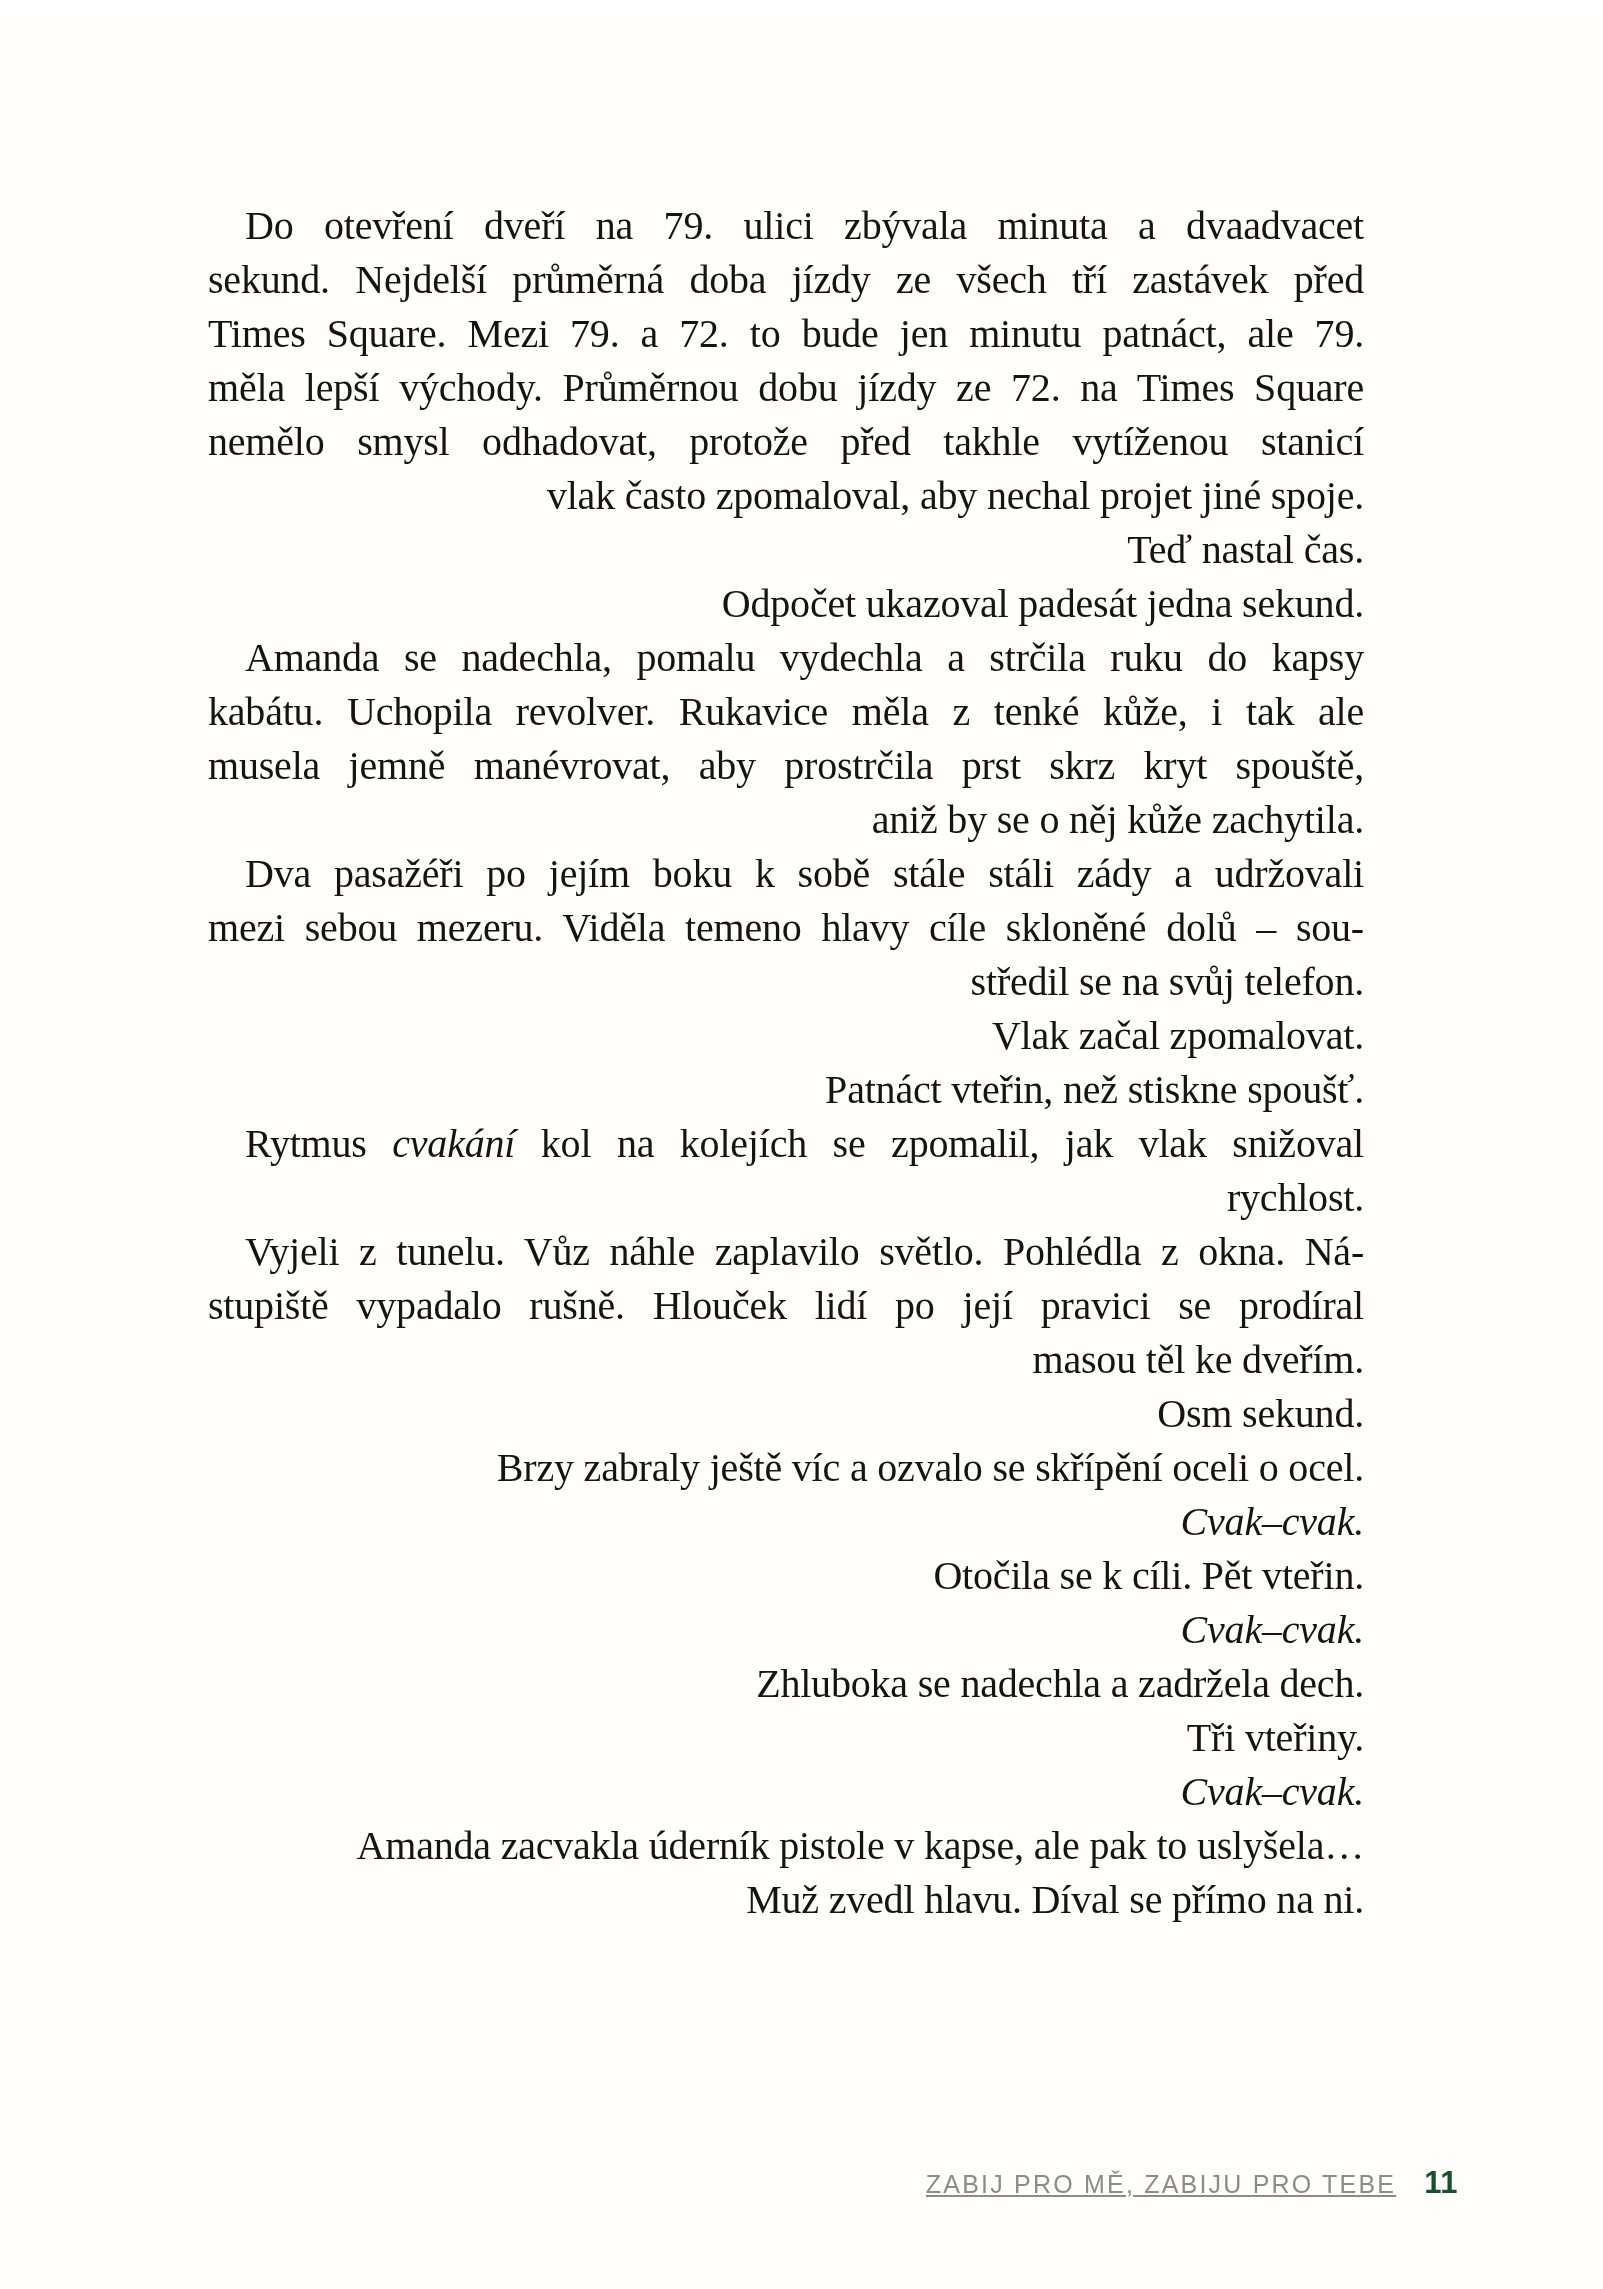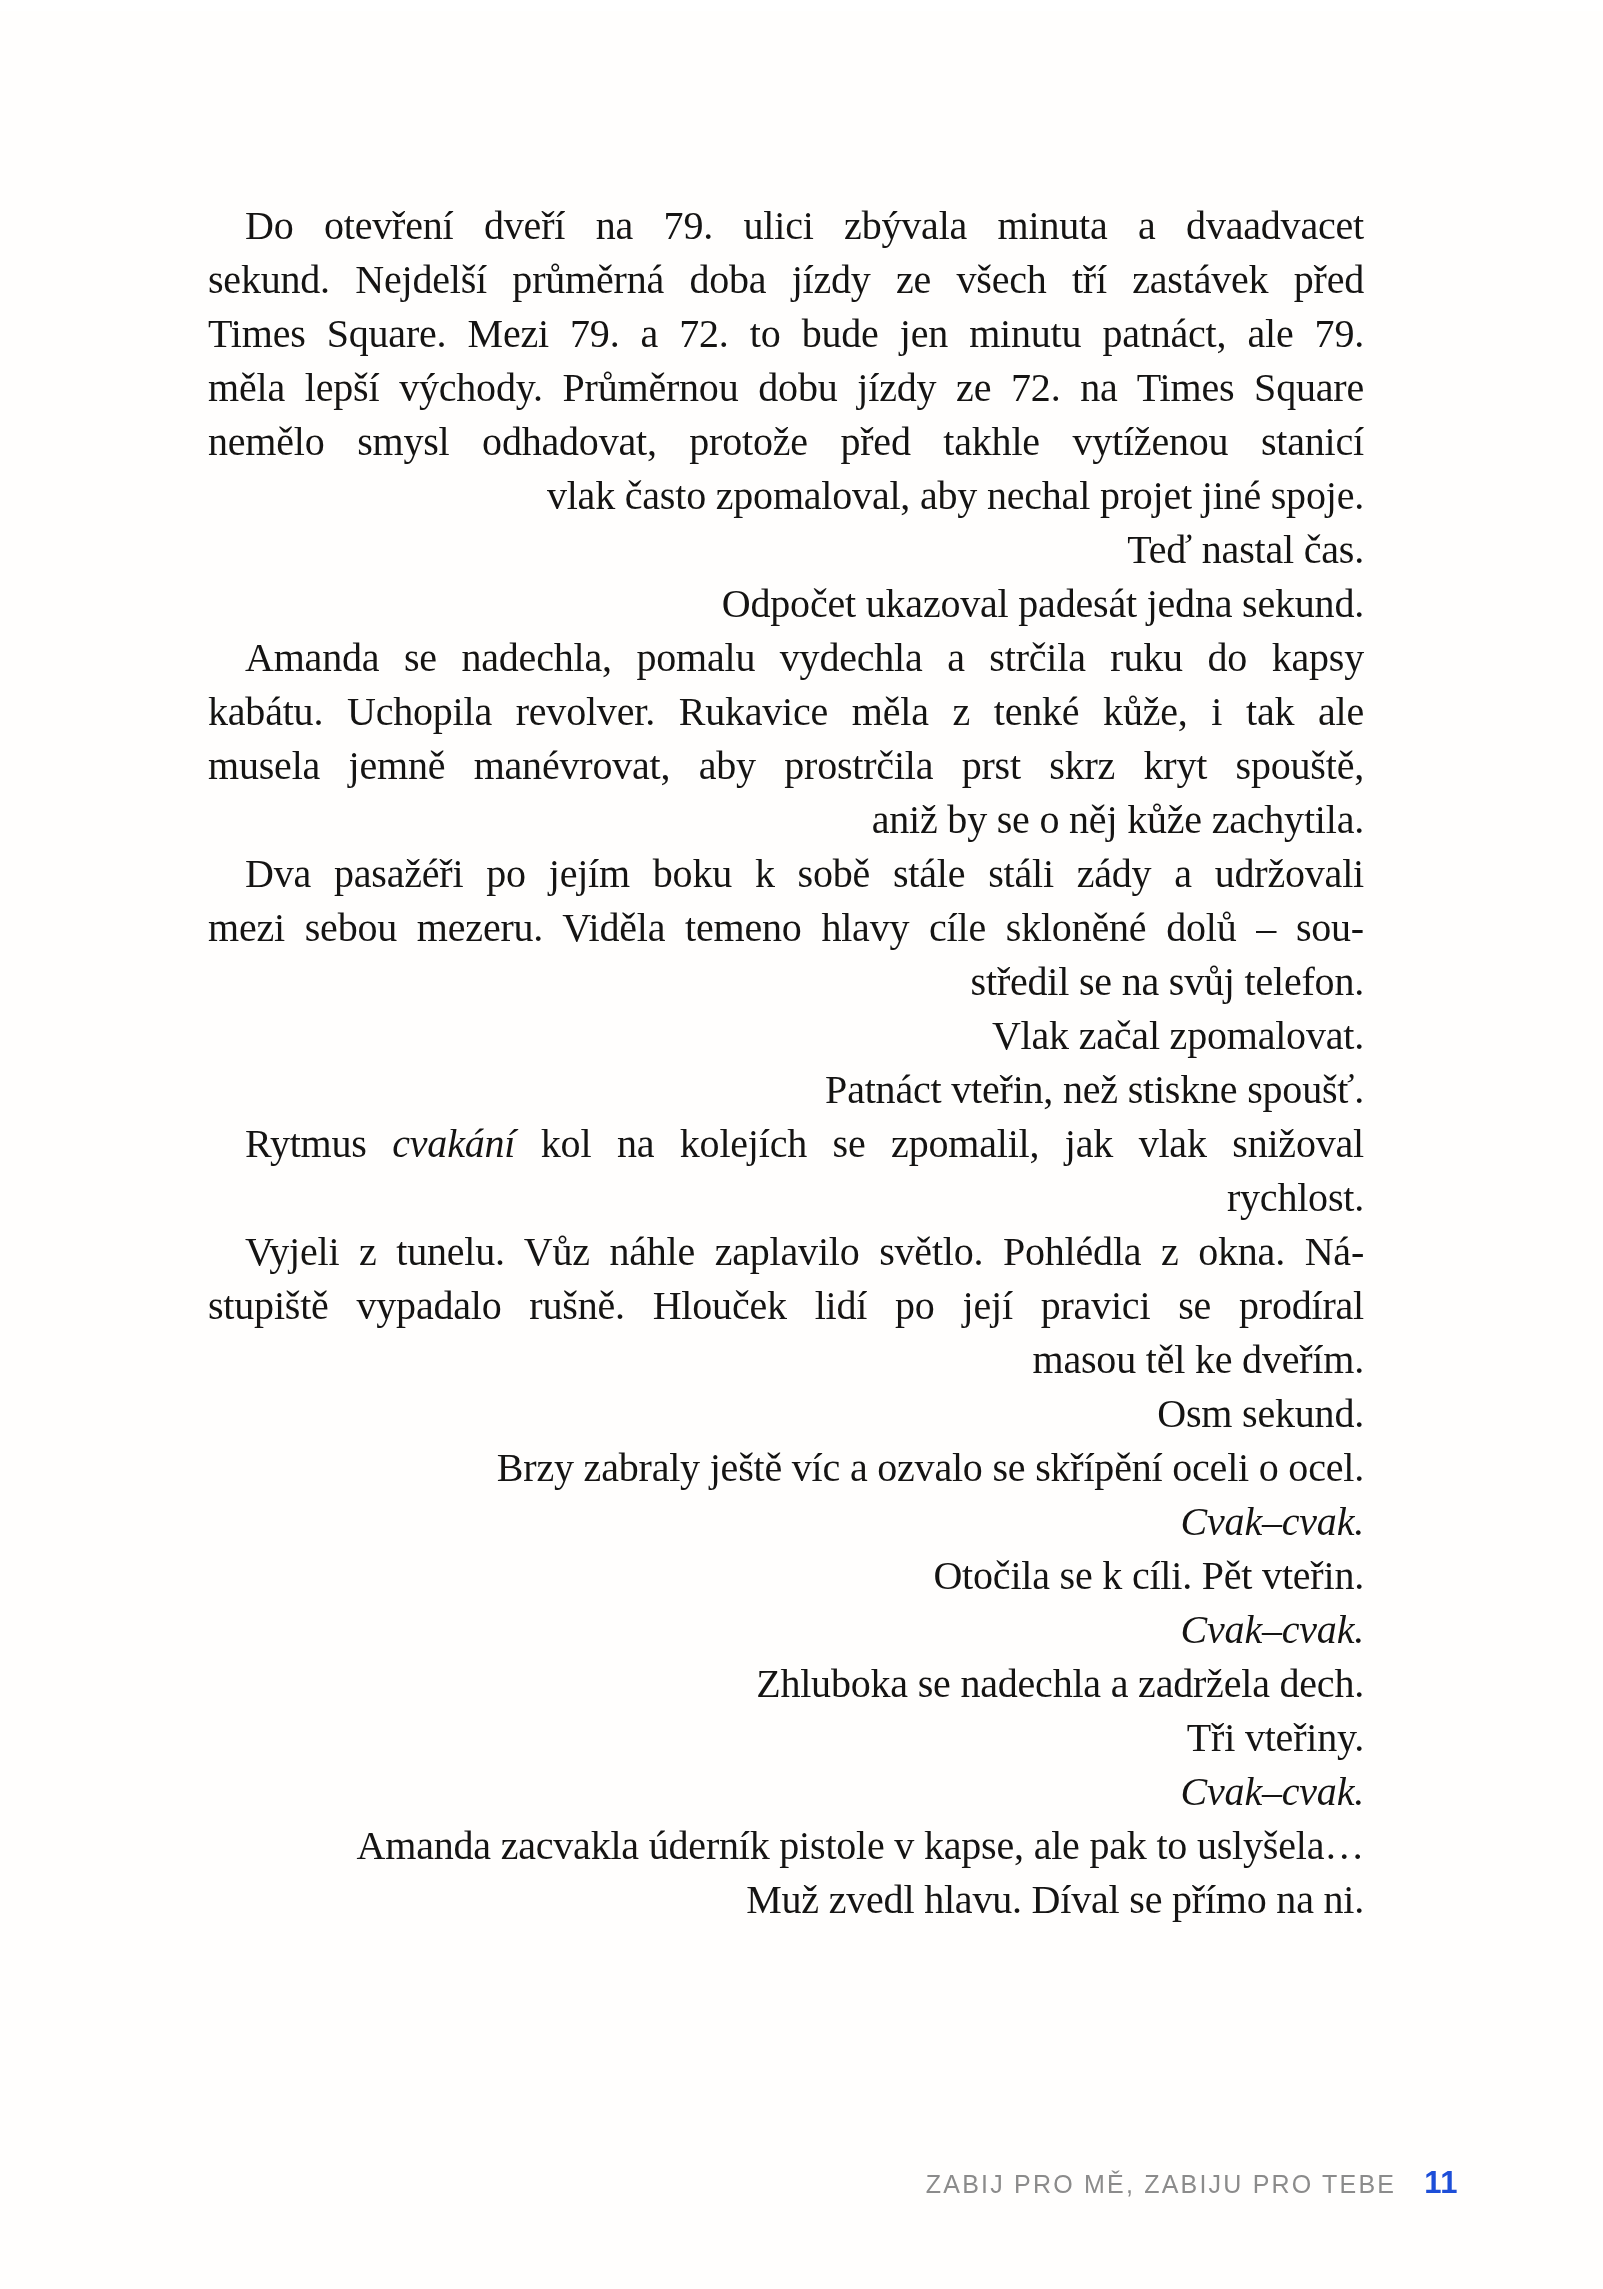--- a/index.html
+++ b/index.html
@@ -49,26 +49,27 @@
     display: flex;
     align-items: baseline;
     white-space: nowrap;
   }
   .running-title {
     font-family: "Liberation Sans", "DejaVu Sans", sans-serif;
     font-size: 25px;
     letter-spacing: 2.2px;
     color: #8b8b8b;
     font-weight: 400;
+    text-decoration: underline;
   }
   .page-number {
     font-family: "Liberation Sans", "DejaVu Sans", sans-serif;
     font-size: 31px;
     font-weight: 700;
-    color: #1d4ed8;
+    color: #14532d;
     margin-left: 28px;
     letter-spacing: 0.5px;
   }
 </style>
 </head>
 <body>
 
 <div class="page">
 
   <div class="text-block">

